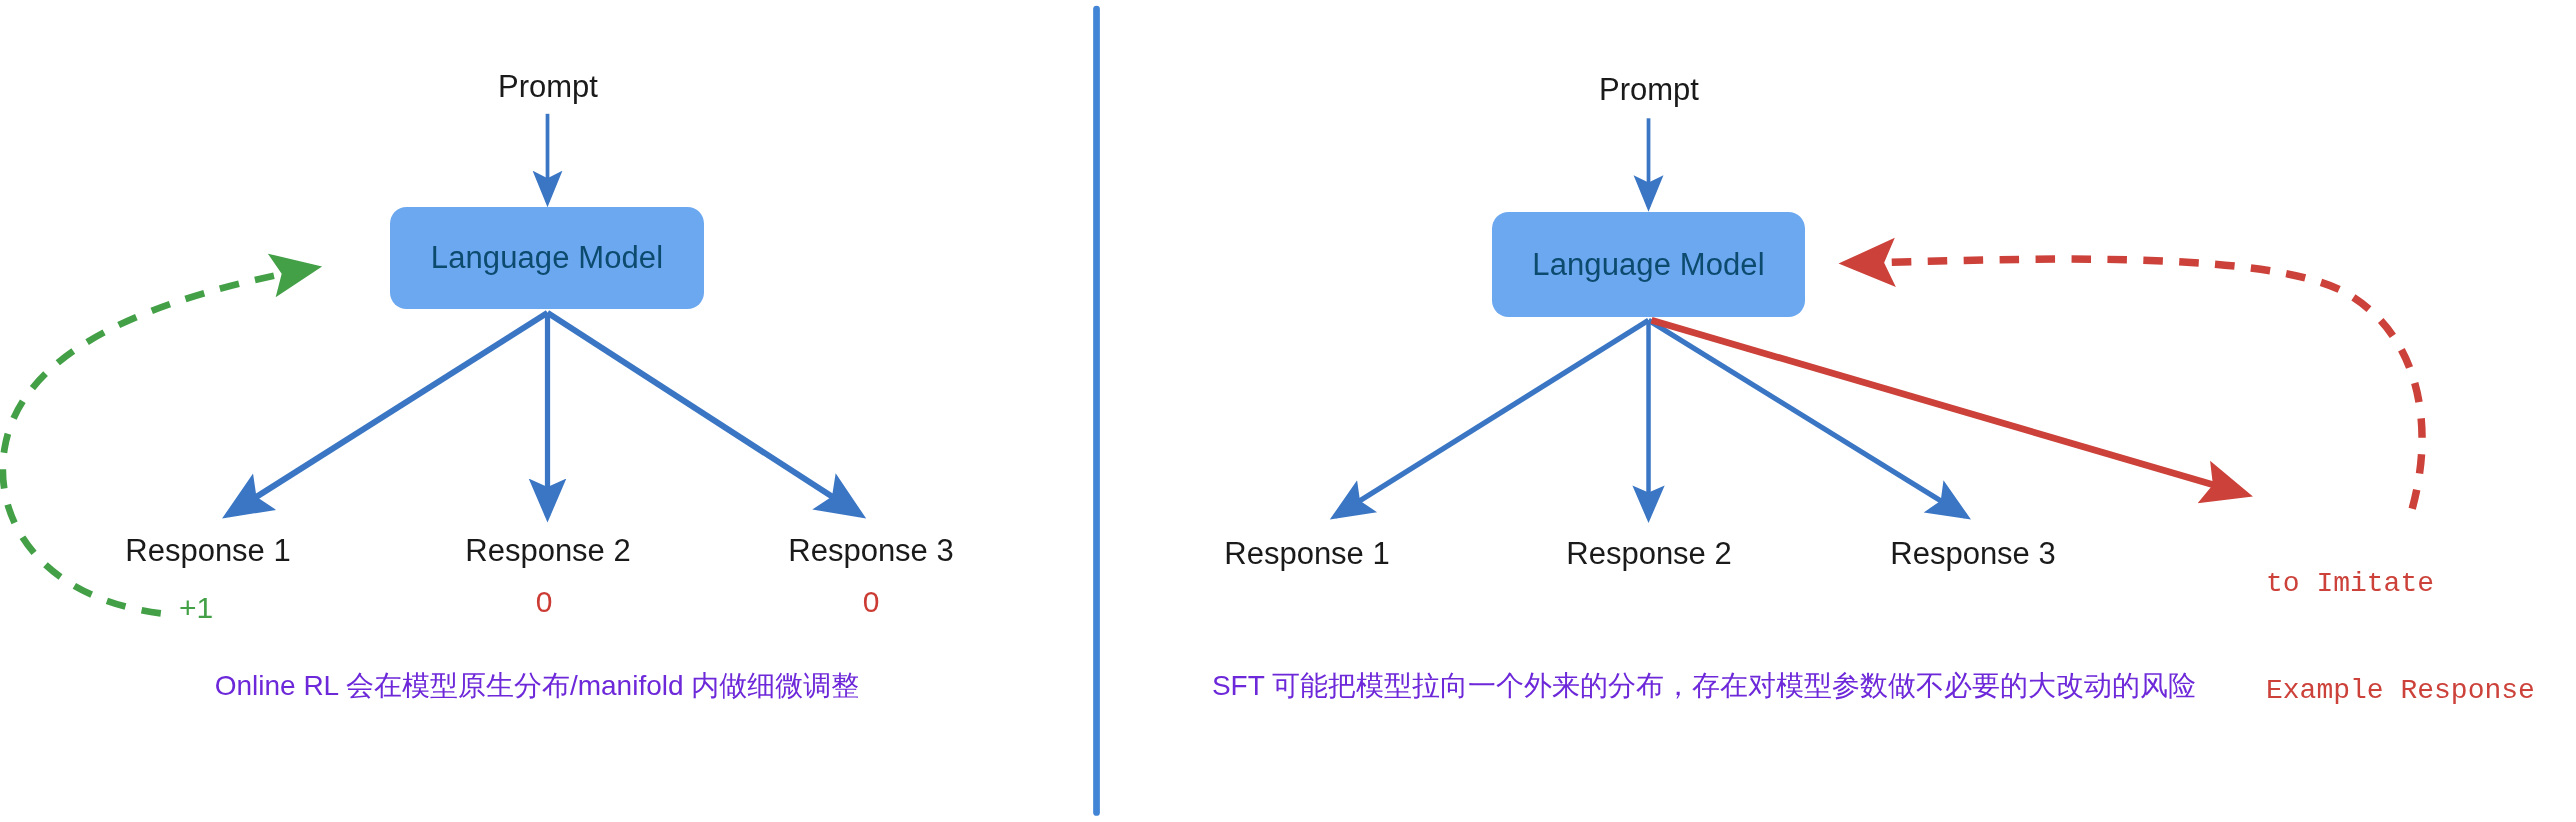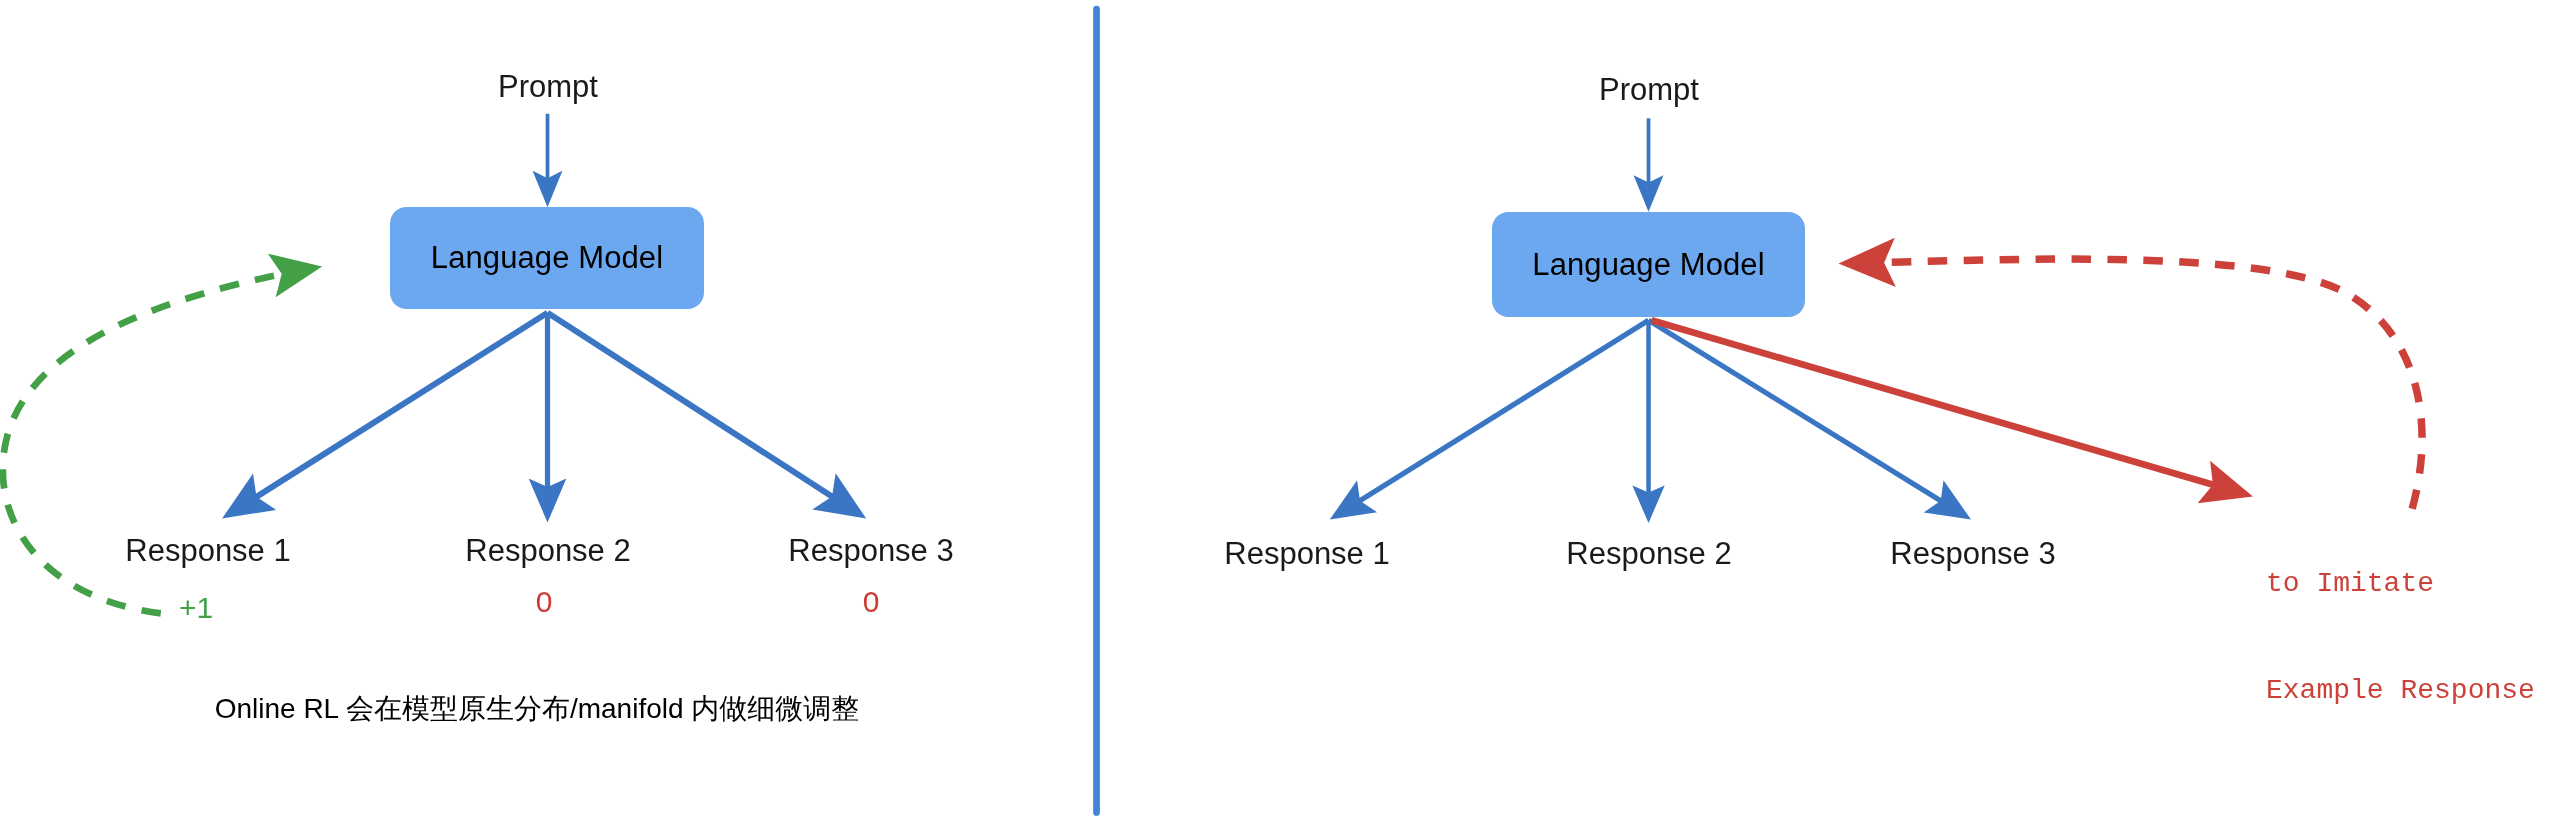--- a/index.html
+++ b/index.html
@@ -36,21 +36,21 @@
   
   .model-box {
     position: absolute;
     display: flex;
     align-items: center;
     justify-content: center;
     border-radius: 16.5px;
     box-sizing: border-box;
   }
   .model-box .model-label {
-    color: #000000;
+    color: #0c4a6e;
     font-size: 31px;
     font-weight: 400;
     letter-spacing: 0.1px;
     font-family: "Liberation Sans", sans-serif;
     white-space: nowrap;
   }
 
   #lm-box-left  { left: 390px;  top: 207px; width: 314px; height: 102px; }
   #lm-box-right { left: 1492px; top: 212px; width: 313px; height: 105px; }
 
@@ -79,26 +79,25 @@
     position: absolute;
     font-family: "Liberation Mono", "DejaVu Sans Mono", monospace;
     font-size: 28px;
     line-height: 1.28;
     color: #CC4139;
     white-space: pre;
   }
 
   .caption {
     position: absolute;
-    color: #000000;
+    color: #6d28d9;
     font-size: 28px;
     font-family: "Liberation Sans", sans-serif;
     white-space: nowrap;
     transform: translateX(-50%);
-    margin-top: 23px;
   }
 </style>
 </head>
 <body>
 
 <div id="stage">
 
   <svg class="layer" viewBox="0 0 3444 1100">
     <defs>
       <marker id="ah-blue" markerWidth="10" markerHeight="10" refX="7.2" refY="4" orient="auto" markerUnits="strokeWidth">
@@ -167,15 +166,16 @@
 
   <div class="node-text" style="left:1307px; top:536px;">Response 1</div>
   <div class="node-text" style="left:1649px; top:536px;">Response 2</div>
   <div class="node-text" style="left:1973px; top:536px;">Response 3</div>
 
   <div class="mono-text" style="left:2266px; top:494px;">
     <div>to Imitate</div>
     <div>Example Response</div>
   </div>
 
+  <div class="caption" style="left:1704px; top:667px;">SFT 可能把模型拉向一个外来的分布，存在对模型参数做不必要的大改动的风险</div>
 
 </div>
 
 
 </body></html>

